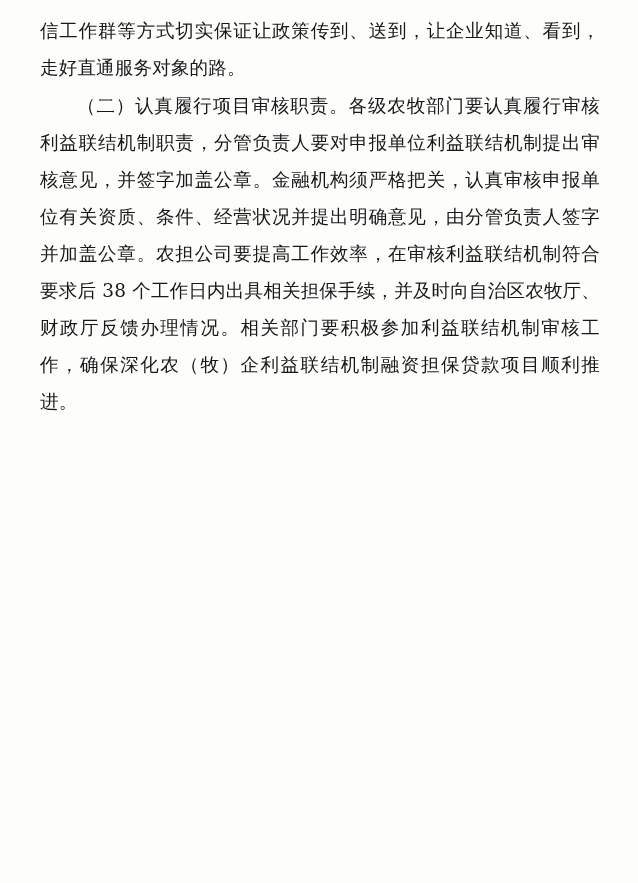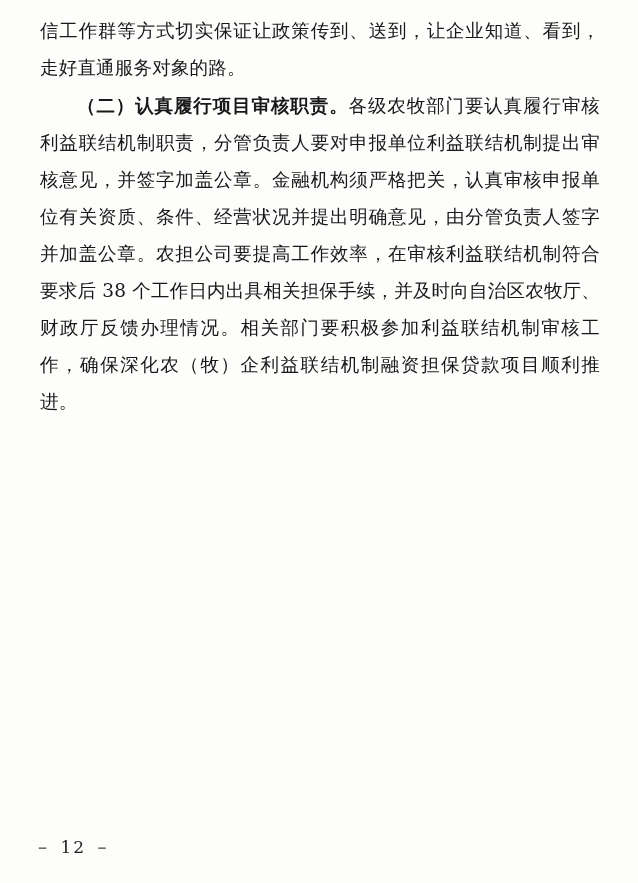--- a/index.html
+++ b/index.html
@@ -38,21 +38,21 @@
     text-justify: inter-ideograph;
     color: #181818;
   }
   .para.continued {
     text-indent: 0;
   }
   .para.indented {
     text-indent: 37px;
   }
   .bold-lead {
-    font-weight: bold;
+    font-weight: normal;
   }
   .page-number {
     position: absolute;
     left: 0;
     right: 0;
     bottom: 24px;
     text-align: left;
     padding-left: 34px;
     font-size: 17px;
     color: #1d1d1d;
@@ -71,15 +71,14 @@
   <div class="body-text">
 
     <p class="para continued">信工作群等方式切实保证让政策传到、送到，让企业知道、看到，走好直通服务对象的路。</p>
 
     <div class="spacer"></div>
 
     <p class="para indented"><span class="bold-lead">（二）认真履行项目审核职责。</span><span>各级农牧部门要认真履行审核利益联结机制职责，分管负责人要对申报单位利益联结机制提出审核意见，并签字加盖公章。金融机构须严格把关，认真审核申报单位有关资质、条件、经营状况并提出明确意见，由分管负责人签字并加盖公章。农担公司要提高工作效率，在审核利益联结机制符合要求后 38 个工作日内出具相关担保手续，并及时向自治区农牧厅、财政厅反馈办理情况。相关部门要积极参加利益联结机制审核工作，确保深化农（牧）企利益联结机制融资担保贷款项目顺利推进。</span></p>
 
   </div>
 
-  <div class="page-number">－ 12 －</div>
 
 </div>
 
 </body></html>

